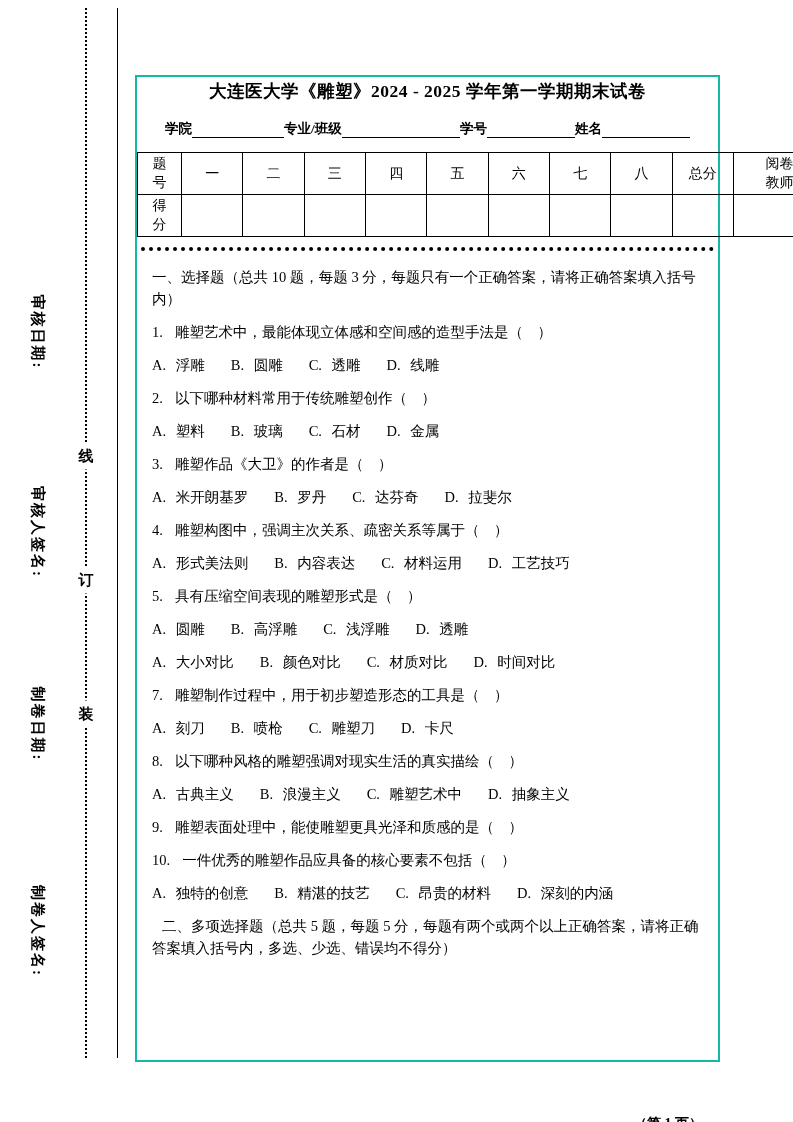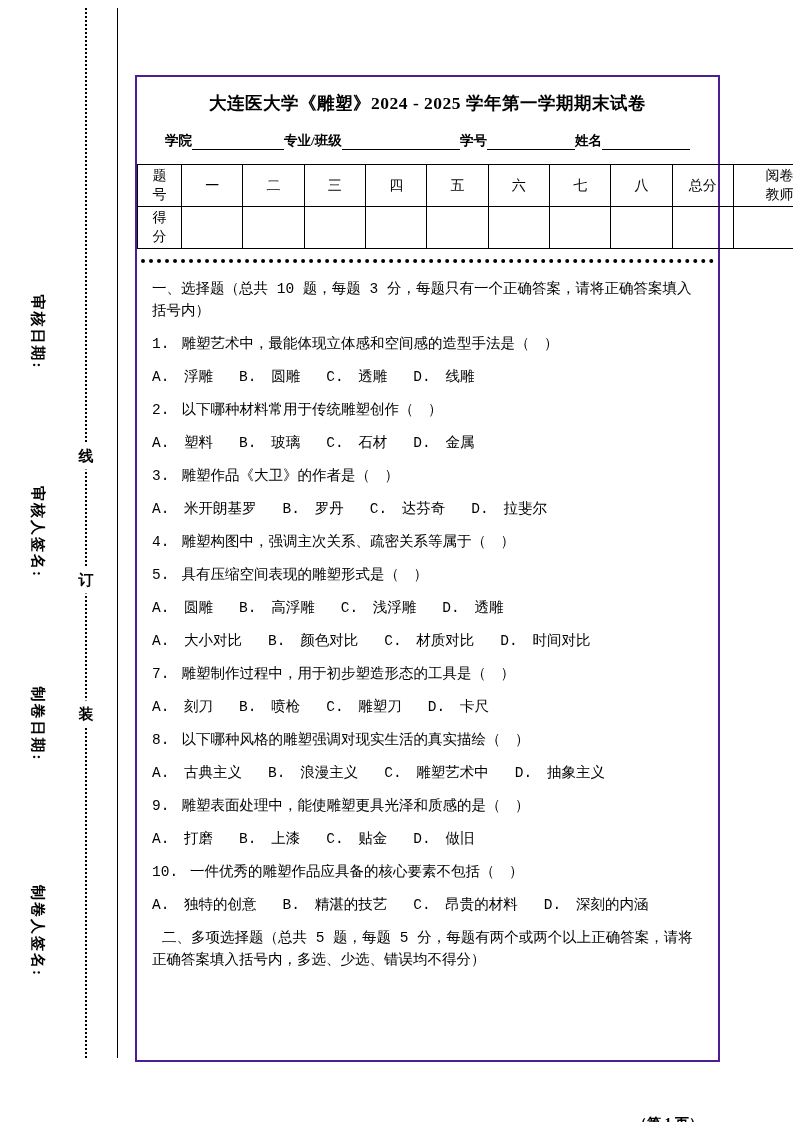--- a/index.html
+++ b/index.html
@@ -22,21 +22,21 @@
     border-left:1.5px solid #000;
   }
   .binding-char {
     position:absolute; left:86px; transform:translate(-50%,-50%);
     background:#fff; padding:4px 1px; font-weight:bold; font-size:15px;
   }
 
   
   .main-box {
     position:absolute; left:135px; top:75px; width:585px; height:987px;
-    border:2px solid #4c1d95; box-sizing:border-box; padding-top:12px;
+    border:2px solid #14b8a6; box-sizing:border-box; 
   }
   .title { text-align:center; font-weight:bold; font-size:17.5px; margin:2px 8px 0; letter-spacing:0.5px; }
 
   .info-line {
     display:flex; justify-content:center; align-items:flex-end; gap:0;
     margin-top:17px; font-size:13.5px; font-weight:bold;
   }
   .ifield { white-space:nowrap; }
   .iline { display:inline-block; border-bottom:1.4px solid #000; height:13px; vertical-align:bottom; }
   .w1 { width:92px; } .w2 { width:118px; } .w3 { width:88px; } .w4 { width:88px; }
@@ -46,21 +46,21 @@
     text-align:center; font-size:14px;
   }
   .score-table td { border:1.6px solid #000; height:41px; padding:0; }
   .col-first { width:44px; } .col-last { width:92px; }
   .stack  { display:inline-block; width:1.1em; word-break:break-all; line-height:1.3; }
   .stack4 { display:inline-block; width:2.2em; word-break:break-all; line-height:1.3; }
 
   .dotted-sep { margin:10px 4px 0; height:0; border-top:4px dotted #000; }
 
   .body { padding:4px 14px 0 15px; font-size:14.5px; }
-  .body p { margin:11px 0; line-height:22px;font-family:Liberation Mono, monospace; }
+  .body p { margin:11px 0; line-height:22px; }
   .qnum { margin-right:12px; }
   .opts span { margin-right:26px; word-spacing:6px; }
   .sec2 { text-indent:10px; }
 
   .page-footer { position:absolute; top:1071px; right:90px; font-weight:bold; font-size:14px;margin-top:44px; }
 </style>
 </head>
 <body>
 
 <div class="page">
@@ -140,34 +140,34 @@
       <p><span class="qnum">1.</span><span>雕塑艺术中，最能体现立体感和空间感的造型手法是（　）</span></p>
       <p class="opts"><span>A. 浮雕</span><span>B. 圆雕</span><span>C. 透雕</span><span>D. 线雕</span></p>
 
       <p><span class="qnum">2.</span><span>以下哪种材料常用于传统雕塑创作（　）</span></p>
       <p class="opts"><span>A. 塑料</span><span>B. 玻璃</span><span>C. 石材</span><span>D. 金属</span></p>
 
       <p><span class="qnum">3.</span><span>雕塑作品《大卫》的作者是（　）</span></p>
       <p class="opts"><span>A. 米开朗基罗</span><span>B. 罗丹</span><span>C. 达芬奇</span><span>D. 拉斐尔</span></p>
 
       <p><span class="qnum">4.</span><span>雕塑构图中，强调主次关系、疏密关系等属于（　）</span></p>
+      <p class="opts"><span>A. 形式美法则</span><span>B. 内容表达</span><span>C. 材料运用</span><span>D. 工艺技巧</span></p>
 
       <p><span class="qnum">5.</span><span>具有压缩空间表现的雕塑形式是（　）</span></p>
       <p class="opts"><span>A. 圆雕</span><span>B. 高浮雕</span><span>C. 浅浮雕</span><span>D. 透雕</span></p>
 
       <p class="opts"><span>A. 大小对比</span><span>B. 颜色对比</span><span>C. 材质对比</span><span>D. 时间对比</span></p>
 
       <p><span class="qnum">7.</span><span>雕塑制作过程中，用于初步塑造形态的工具是（　）</span></p>
       <p class="opts"><span>A. 刻刀</span><span>B. 喷枪</span><span>C. 雕塑刀</span><span>D. 卡尺</span></p>
 
       <p><span class="qnum">8.</span><span>以下哪种风格的雕塑强调对现实生活的真实描绘（　）</span></p>
       <p class="opts"><span>A. 古典主义</span><span>B. 浪漫主义</span><span>C. 雕塑艺术中</span><span>D. 抽象主义</span></p>
 
       <p><span class="qnum">9.</span><span>雕塑表面处理中，能使雕塑更具光泽和质感的是（　）</span></p>
-      <p class="opts"><span>A. 打磨</span><span>B. 上漆</span><span>C. 贴金</span><span>D. 做旧</span></p>
 
       <p><span class="qnum">10.</span><span>一件优秀的雕塑作品应具备的核心要素不包括（　）</span></p>
       <p class="opts"><span>A. 独特的创意</span><span>B. 精湛的技艺</span><span>C. 昂贵的材料</span><span>D. 深刻的内涵</span></p>
 
       <p class="sec2">二、多项选择题（总共 5 题，每题 5 分，每题有两个或两个以上正确答案，请将正确答案填入括号内，多选、少选、错误均不得分）</p>
 
     </div>
   </div>
 
   <div class="page-footer">（第 1 页）</div>

